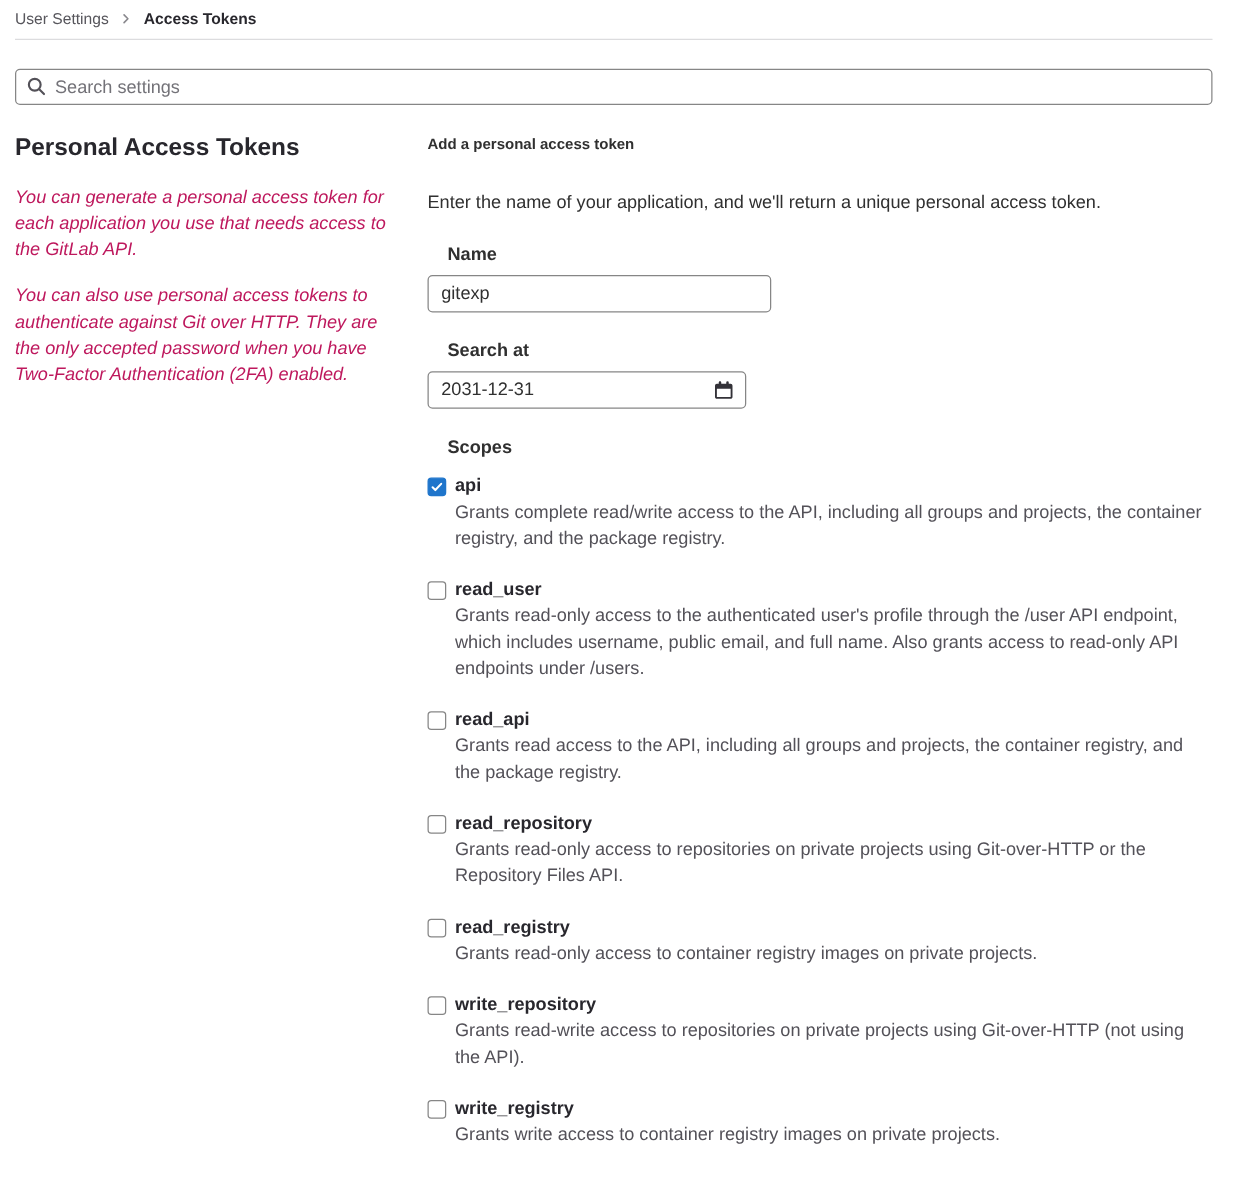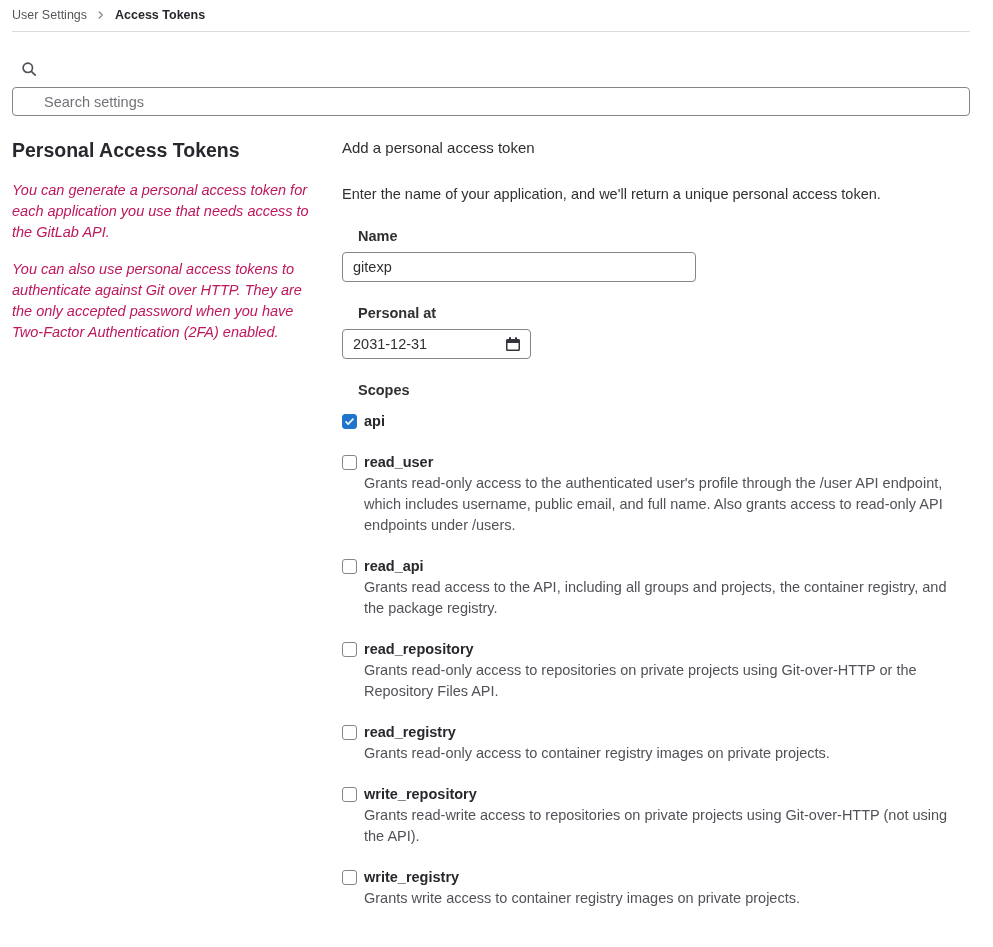--- a/index.html
+++ b/index.html
@@ -32,21 +32,20 @@
   .search-input {
     width: 100%;
     height: 29px;
     border: 1px solid #868686;
     border-radius: 4px;
     padding: 0 7px 0 31px;
     font-size: 14.5px;
     font-family: inherit;
     color: #0f172a;
     outline: none;
-    margin-top: 32px;
   }
   .search-input::placeholder { color: #737278; opacity: 1; }
   .search-icon {
     position: absolute;
     left: 9px; top: 6px;
     width: 16px; height: 16px;
     color: #535158;
     pointer-events: none;
   }
 
@@ -62,37 +61,37 @@
   }
   .left-col p {
     font-size: 14.5px;
     line-height: 21px;
     margin: 0 0 16px;
     color: #be185d;
     font-style: italic;
   }
 
   .right-col { flex: 1; min-width: 0; }
-  .form-title { font-size: 15px; font-weight: 400; margin: 2px 0 0; line-height: 21px; }
+  .form-title { font-size: 12px; font-weight: 700; margin: 2px 0 0; line-height: 21px; }
   .form-desc { font-size: 14.5px; margin: 26px 0 0; line-height: 21px; color: #303030; }
 
   .field-label { display: block; font-weight: 700; font-size: 14.5px; margin: 23px 16px 8px; }
   .text-input {
     height: 30px;
     border: 1px solid #868686;
     border-radius: 4px;
     padding: 0 10px;
     font-size: 14.5px;
     font-family: inherit;
     color: #303030;
     outline: none;
     background: #fff;
   }
-  .name-input { width: 354px; display: block; }
-  .date-wrap { position: relative; width: 189px; }
+  .name-input { width: 275px; display: block; }
+  .date-wrap { position: relative; width: 255px; }
   .date-input { width: 100%; padding-right: 36px; display: block; }
   .calendar-icon {
     position: absolute;
     right: 10px; top: 7px;
     width: 16px; height: 16px;
     color: #333238;
     cursor: pointer;
   }
 
   
@@ -177,39 +176,40 @@
       <p>You can also use personal access tokens to authenticate against Git over HTTP. They are the only accepted password when you have Two-Factor Authentication (2FA) enabled.</p>
     </div>
 
     <div class="right-col">
       <h4 class="form-title">Add a personal access token</h4>
       <p class="form-desc">Enter the name of your application, and we'll return a unique personal access token.</p>
 
       <label class="field-label">Name</label>
       <input class="text-input name-input" type="text" value="gitexp" style="">
 
-      <label class="field-label">Personal at</label>
+      <label class="field-label">Search at</label>
       <div class="date-wrap">
         <input class="text-input date-input" type="text" value="2031-12-31" style="">
         <svg class="calendar-icon" viewBox="0 0 16 16">
           <path fill="currentColor" fill-rule="evenodd" d="M5 1c.55 0 1 .45 1 1v1h4V2a1 1 0 1 1 2 0v1h1.5C14.33 3 15 3.67 15 4.5v9c0 .83-.67 1.5-1.5 1.5h-11C1.67 15 1 14.33 1 13.5v-9C1 3.67 1.67 3 2.5 3H4V2c0-.55.45-1 1-1Zm8.5 6h-11v6.5h11V7Z"></path>
         </svg>
       </div>
 
       <label class="field-label scopes-label">Scopes</label>
 
       
       <div class="scope-row" data-checked="true">
         <span class="checkbox">
           <svg class="check-icon" viewBox="0 0 16 16" fill="none">
               <path d="M3 8.5l3.2 3.2L13 4.5" stroke="#fff" stroke-width="2.4" stroke-linecap="round" stroke-linejoin="round"></path>
             </svg>
         </span>
         <div class="scope-text">
           <label class="scope-name">api</label>
+          <div class="scope-desc">Grants complete read/write access to the API, including all groups and projects, the container registry, and the package registry.</div>
         </div>
       </div>
 
       <div class="scope-row" data-checked="false">
         <span class="checkbox">
           <svg class="check-icon" viewBox="0 0 16 16" fill="none">
               <path d="M3 8.5l3.2 3.2L13 4.5" stroke="#fff" stroke-width="2.4" stroke-linecap="round" stroke-linejoin="round"></path>
             </svg>
         </span>
         <div class="scope-text">

